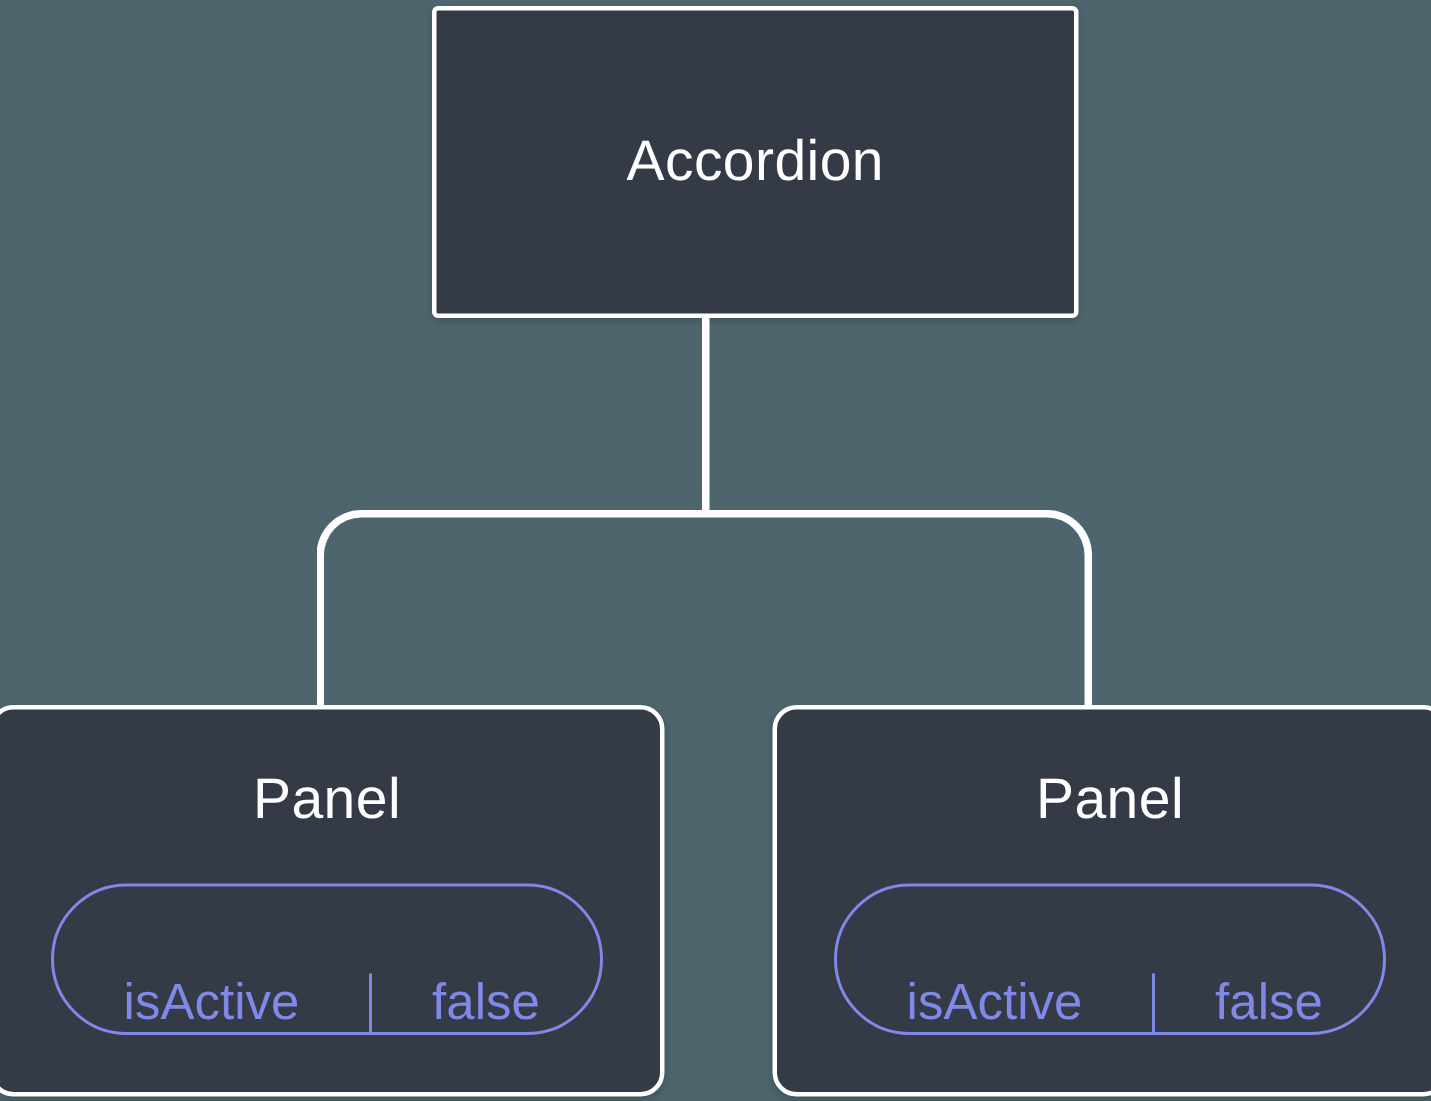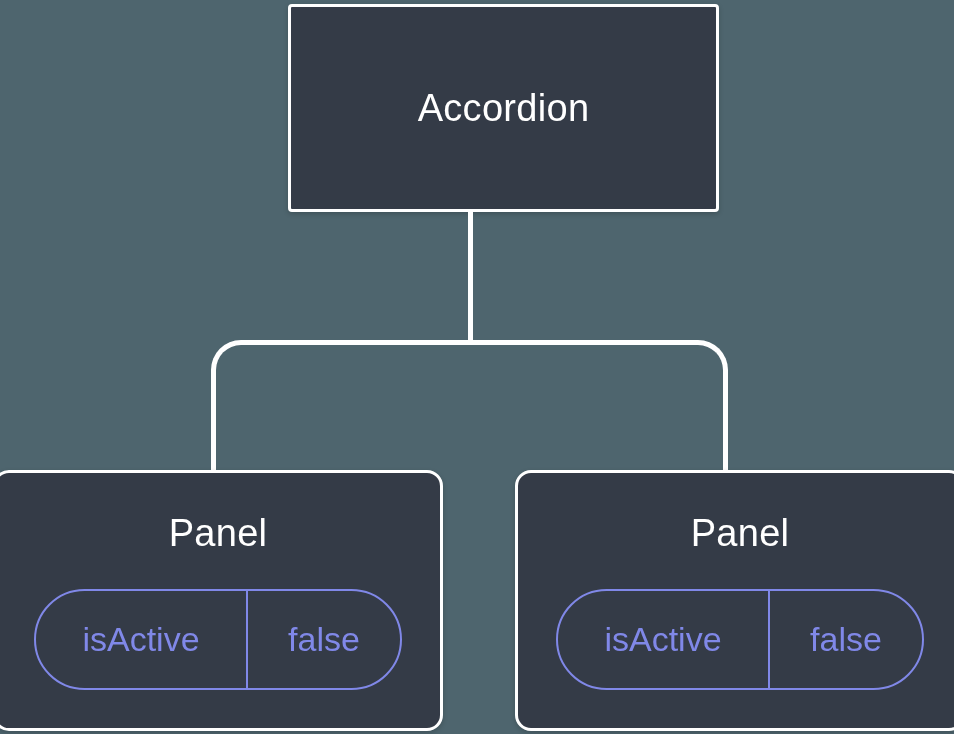--- a/index.html
+++ b/index.html
@@ -55,20 +55,21 @@
   }
   .panel-left  { left: -7px; }
   .panel-right { left: 515px; }
   .state-pill {
     box-sizing: border-box;
     width: 368px; height: 101px;
     border: 2.5px solid var(--state-accent, #8088E8);
     border-radius: 60px;
     display: flex;
     overflow: hidden;
+    align-items: flex-end;
   }
   .pill-cell {
     display: flex; align-items: center; justify-content: center;
     color: var(--state-accent, #8088E8);
     font-size: 34px;
     font-weight: 400;
   }
   .pill-key   { flex: 58 0 0; border-right: 2.5px solid var(--state-accent, #8088E8); }
   .pill-value { flex: 42 0 0; }
 </style>

